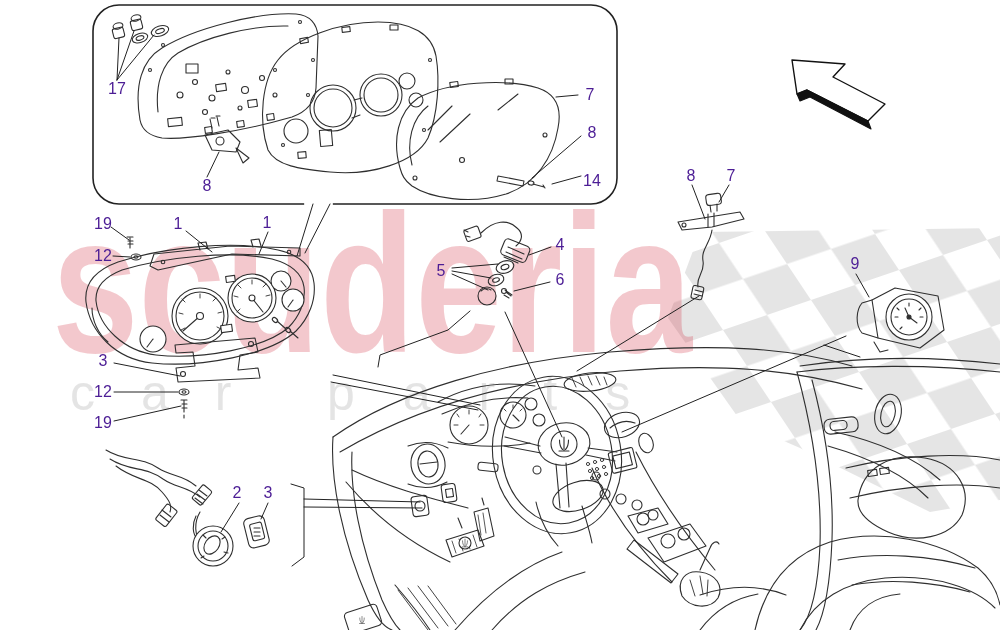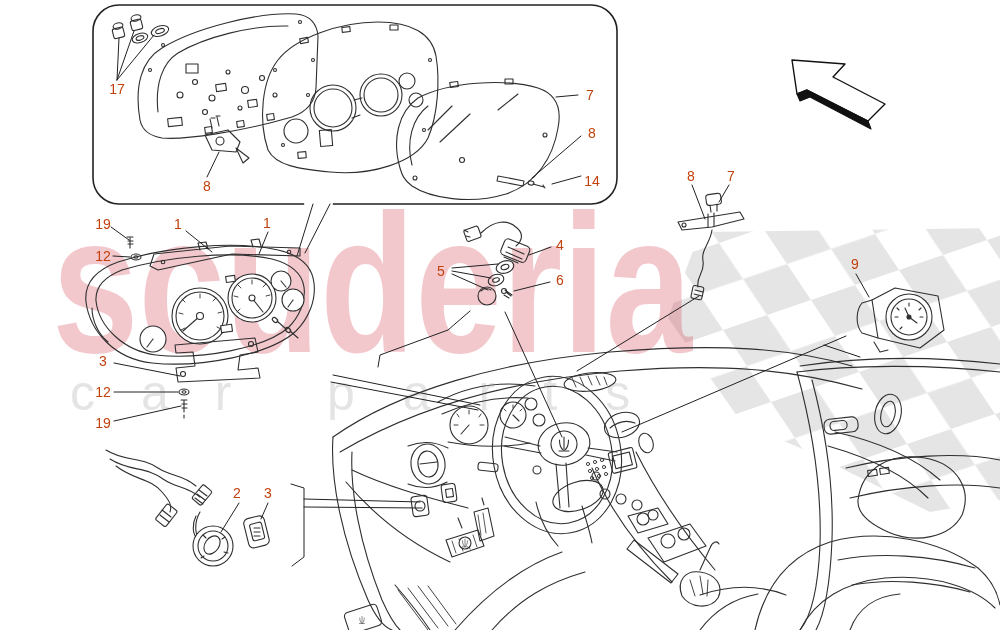--- a/index.html
+++ b/index.html
@@ -1,19 +1,19 @@
 <!DOCTYPE html>
 <html><head>
 <meta charset="utf-8">
 <style>
   html,body{margin:0;padding:0;background:#fff;}
   .stage{position:relative;width:1000px;height:630px;background:#ffffff;overflow:hidden;
          font-family:"Liberation Sans", sans-serif;}
   .stage svg.art{position:absolute;left:0;top:0;}
-  .callout{position:absolute;transform:translate(-50%,-50%);font-size:14px;color:#c2410c;
+  .callout{position:absolute;transform:translate(-50%,-50%);font-size:16px;color:#4c1d95;
            line-height:1;letter-spacing:0;z-index:5;cursor:pointer;background:transparent;}
 </style>
 </head>
 <body>
 
 <div class="stage">
 
 <svg class="art" width="1000" height="630" viewBox="0 0 1000 630">
   <defs>
     <pattern id="flagPat" patternUnits="userSpaceOnUse" width="2" height="2" patternTransform="matrix(44,-15,24,36,675,258)">

